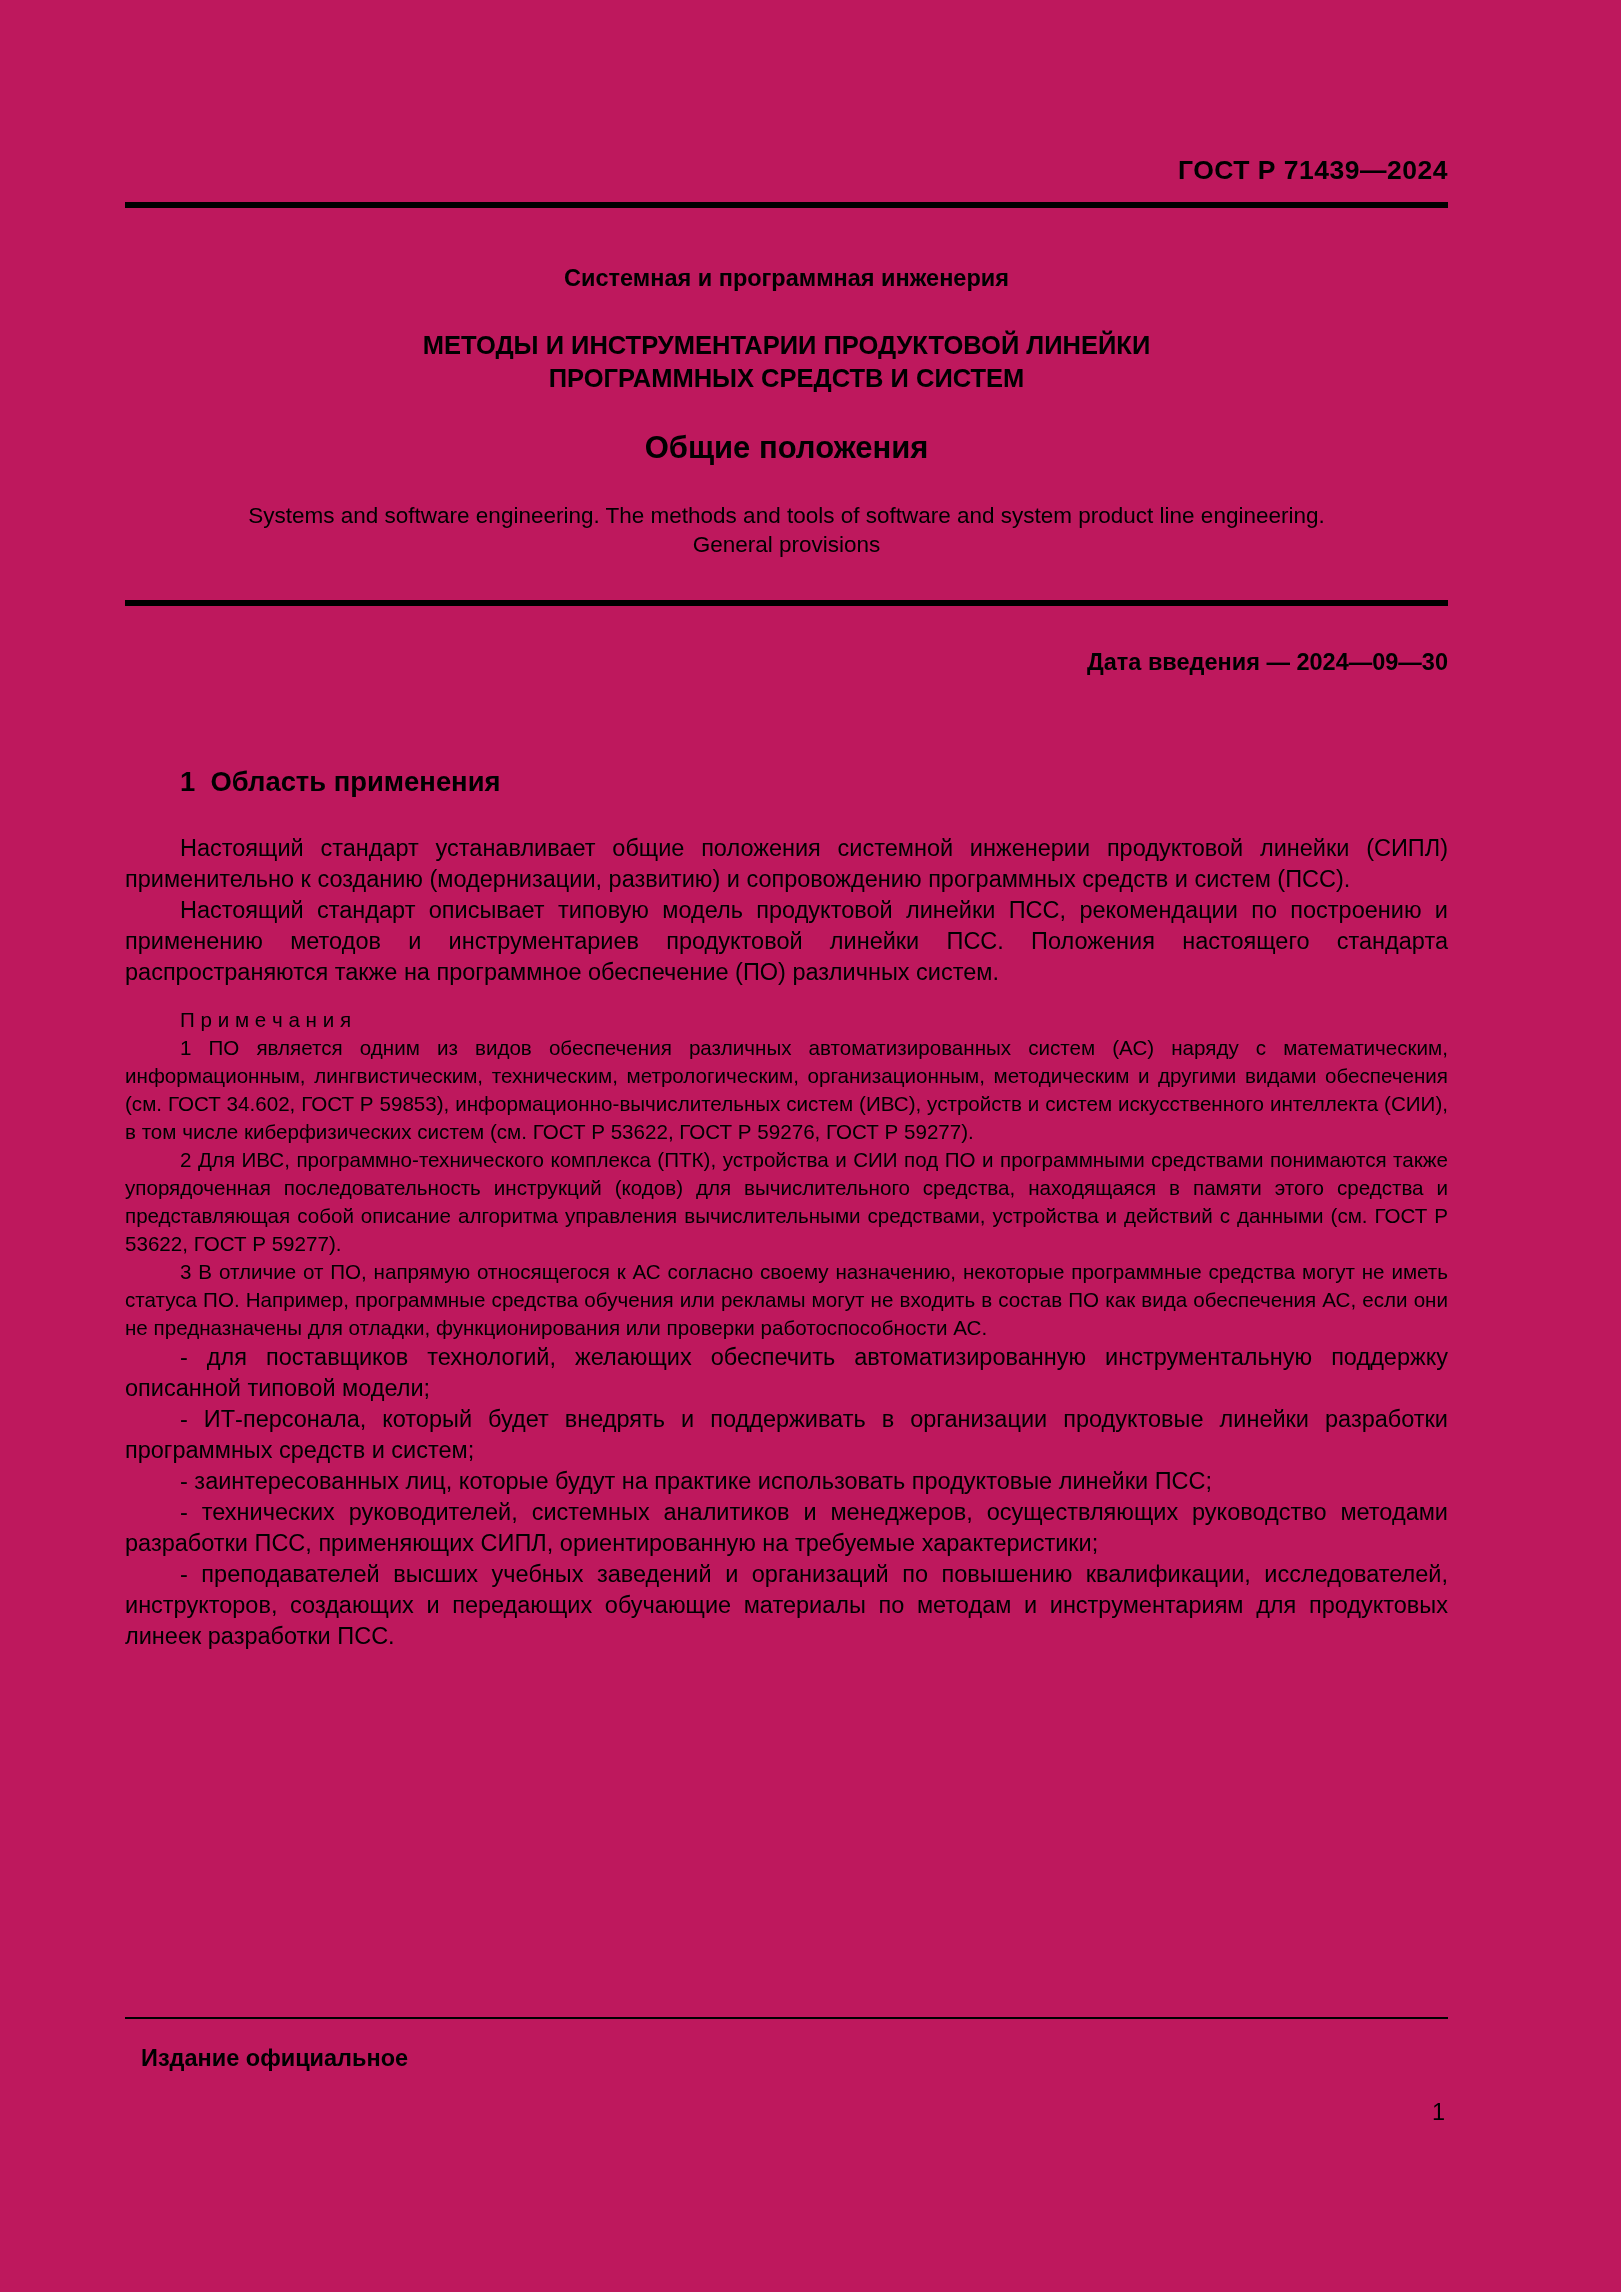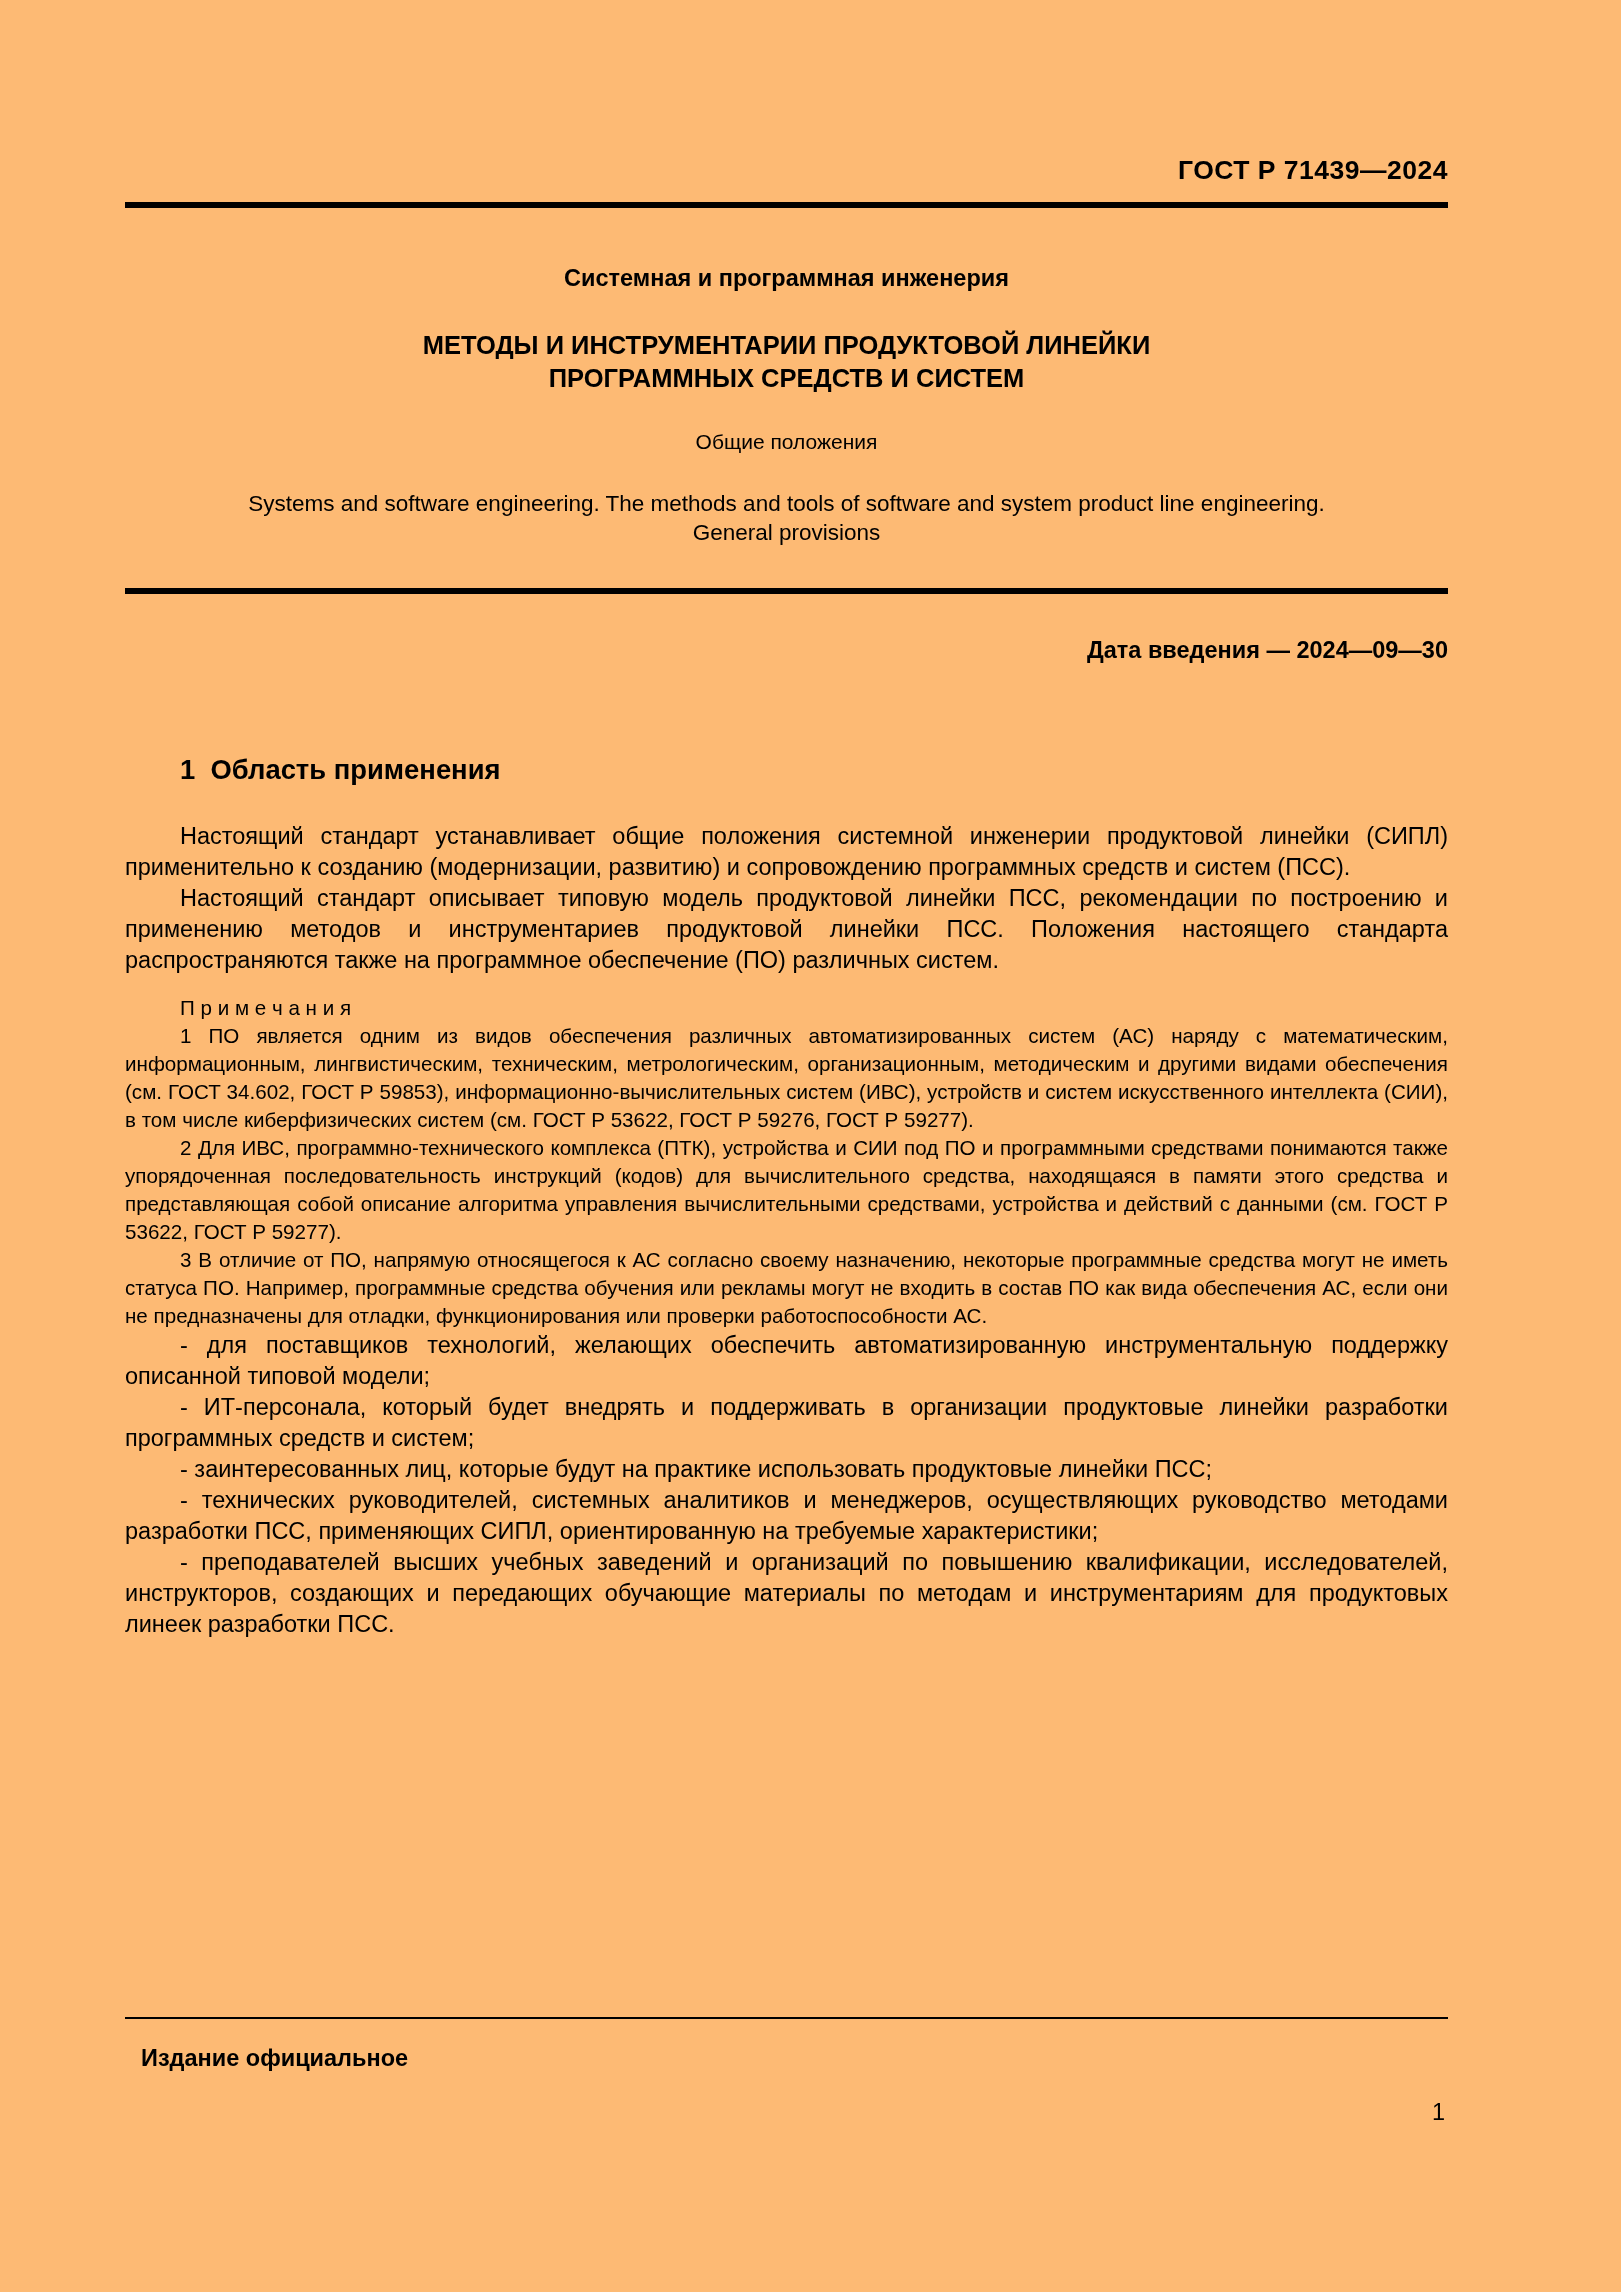--- a/index.html
+++ b/index.html
@@ -4,21 +4,21 @@
 <style>
   html, body {
     margin: 0;
     padding: 0;
     background: #ffffff;
   }
   .page {
     position: relative;
     width: 1621px;
     height: 2293px;
-    background: #fdba74;
+    background: #be185d;
     color: #000000;
     font-family: "Liberation Sans", sans-serif;
     box-sizing: border-box;
     padding: 155px 173px 0 125px;
     overflow: hidden;
   }
   .doc-code {
     text-align: right;
     font-weight: bold;
     font-size: 26.5px;
@@ -48,22 +48,22 @@
   .title {
     margin-top: 37px;
     text-align: center;
     font-weight: bold;
     font-size: 25.5px;
     line-height: 1.3;
   }
   .subtitle {
     margin-top: 35px;
     text-align: center;
-    font-weight: normal;
-    font-size: 21px;
+    font-weight: bold;
+    font-size: 31px;
   }
   .title-en {
     margin-top: 35px;
     text-align: center;
     font-size: 22.5px;
     line-height: 1.3;
   }
   .date-line {
     margin-top: 43px;
     text-align: right;

